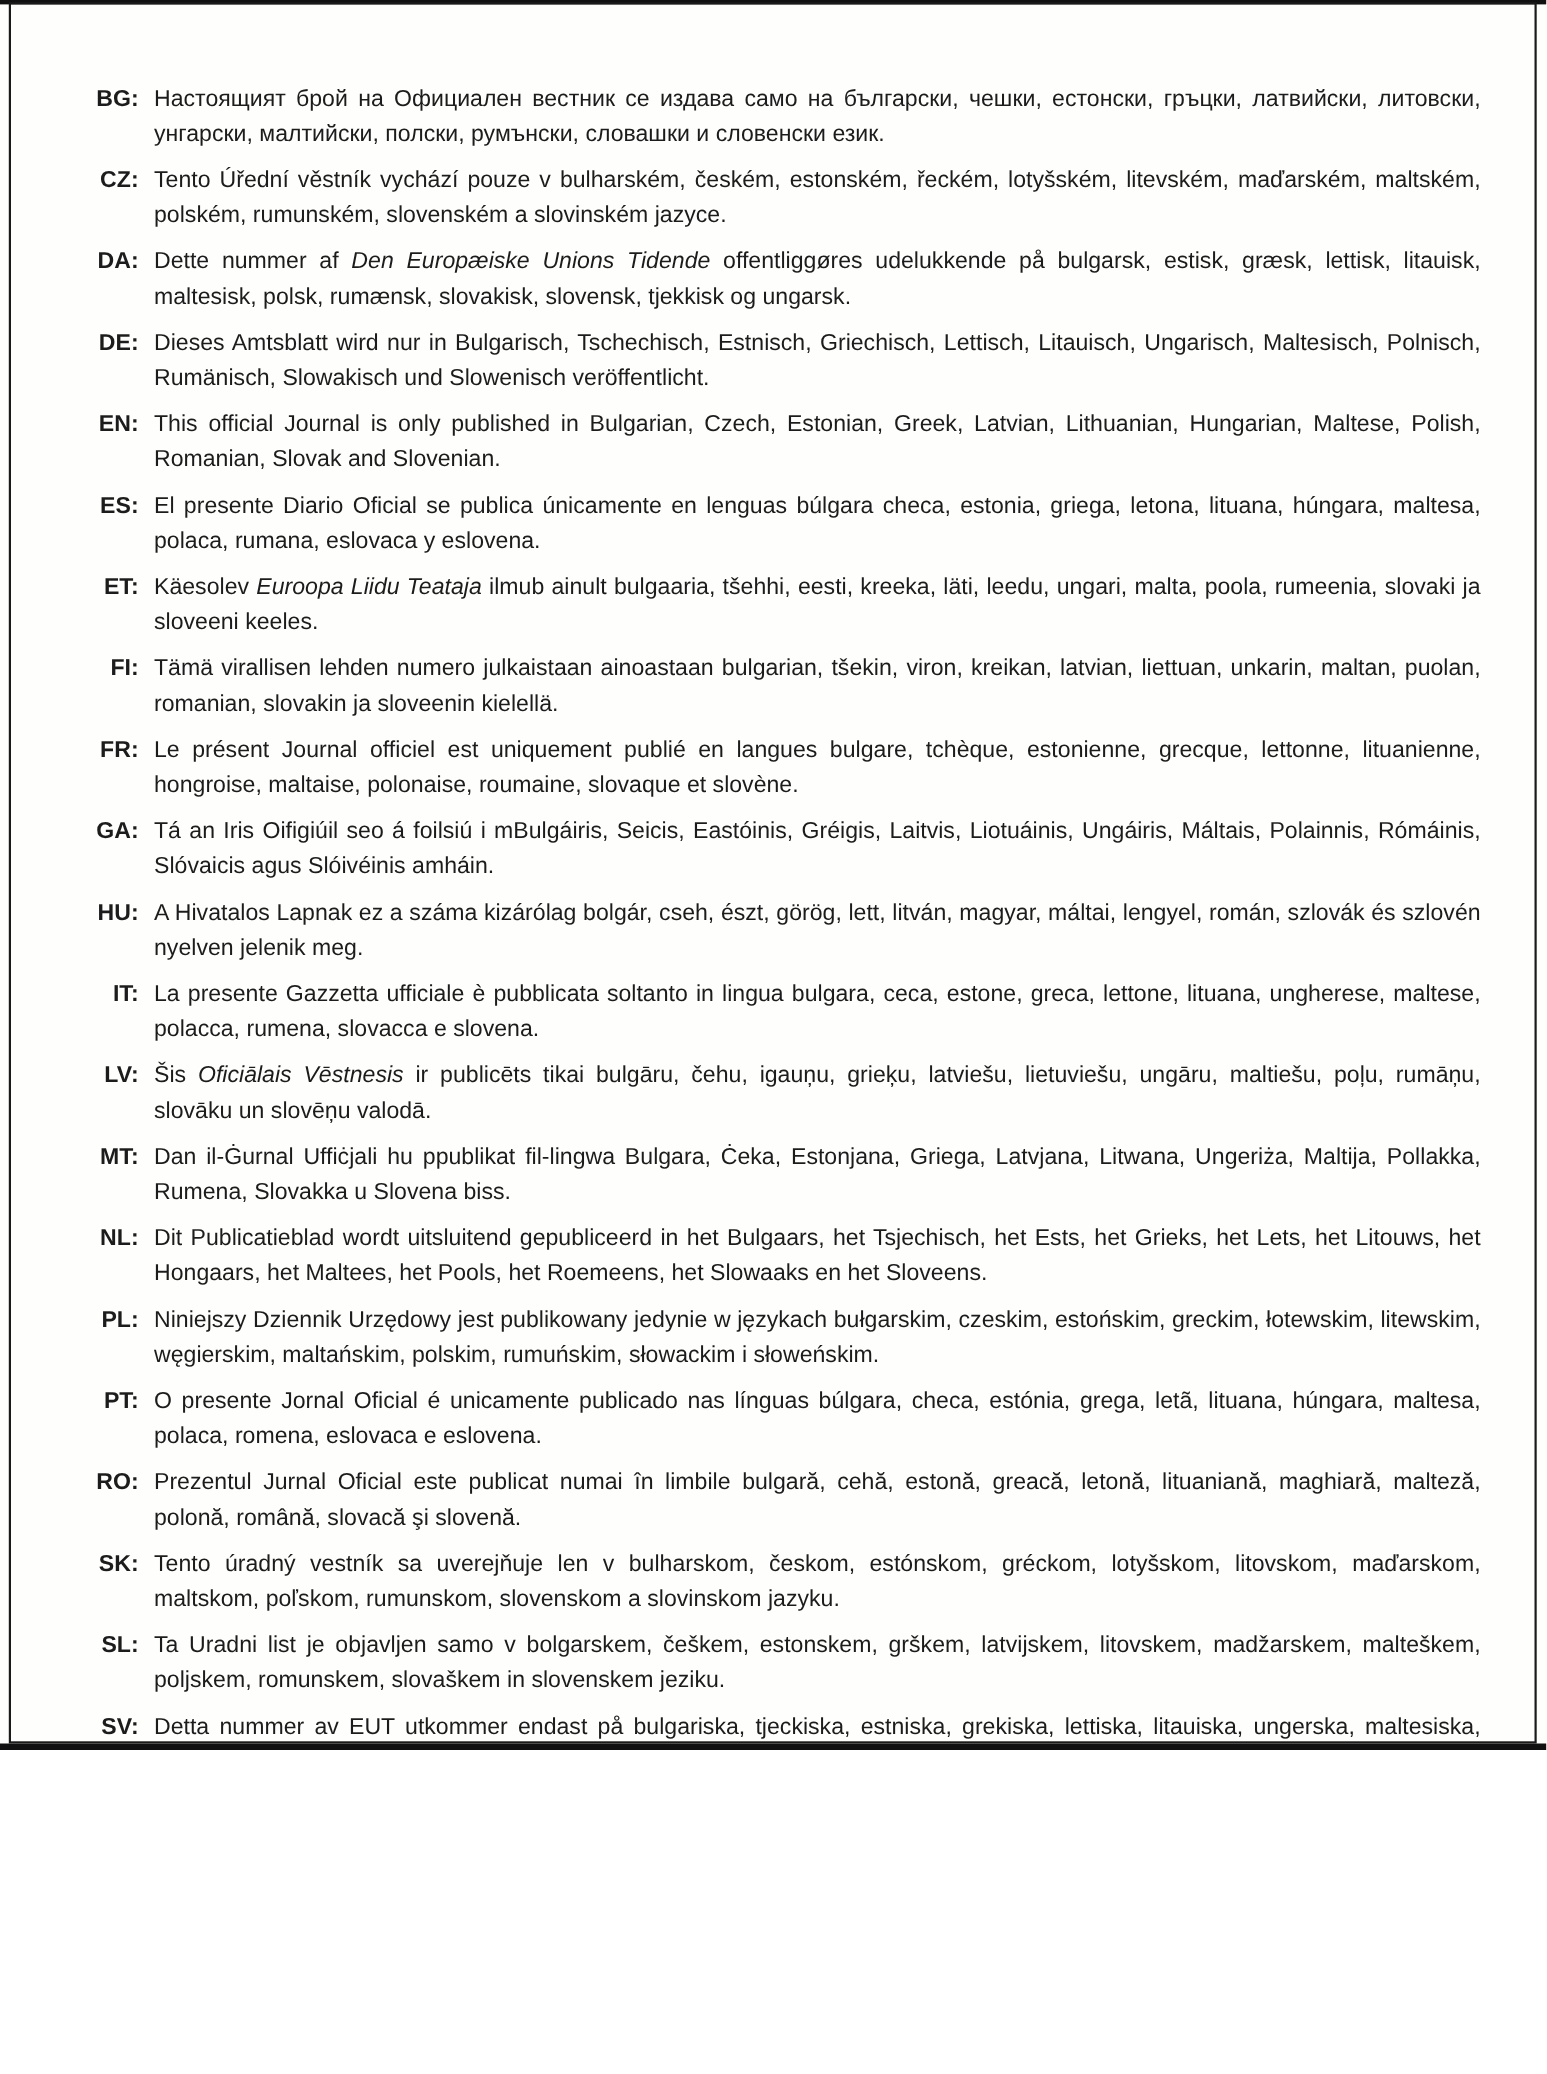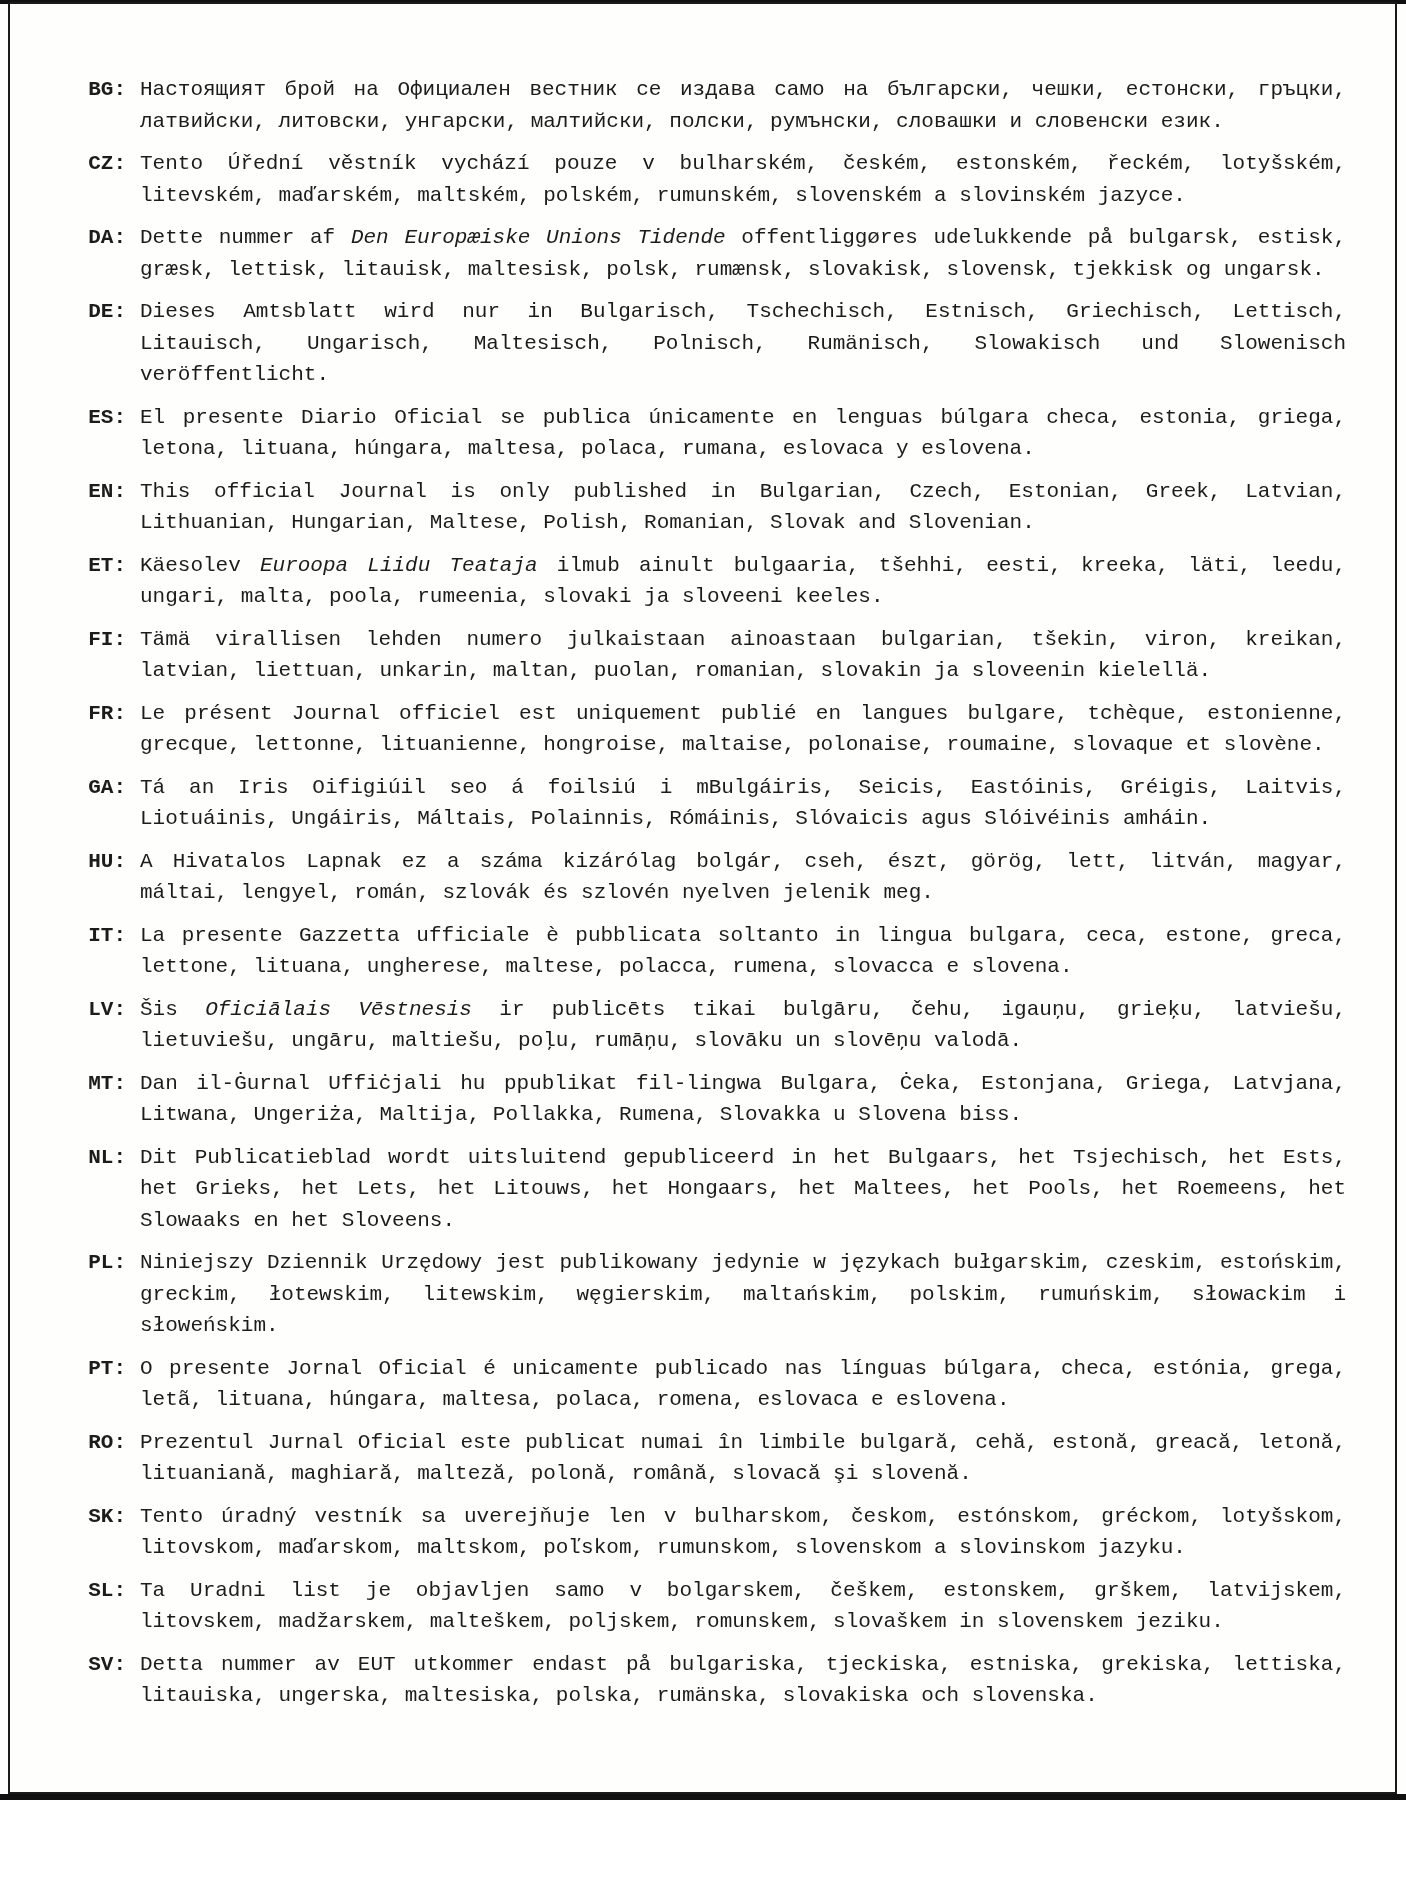--- a/index.html
+++ b/index.html
@@ -1,21 +1,21 @@
 <!DOCTYPE html>
 <html><head>
 <meta charset="utf-8">
 <style>
   html,body{margin:0;padding:0;background:#ffffff;}
   .page{
     position:relative;
-    width:1406px;height:1800px;
+    width:1406px;height:1591px;
     background:#fefefc;
     overflow:hidden;
-    font-family:Liberation Mono, monospace;
+    font-family:Liberation Sans, sans-serif;
     color:#1c1c1c;
   }
   .scan-edge-top{
     position:absolute;top:0;left:0;right:0;height:4px;background:#101010;
   }
   .scan-edge-bottom{
     position:absolute;bottom:0;left:0;right:0;height:6px;background:#101010;
   }
   .frame{
     position:absolute;top:2px;left:8px;right:9px;bottom:6px;
@@ -62,26 +62,26 @@
       </div>
       <div class="entry">
         <span class="code">DA:</span>
         <div class="text"><span>Dette nummer af </span><span class="it">Den Europæiske Unions Tidende</span><span> offentliggøres udelukkende på bulgarsk, estisk, græsk, lettisk, litauisk, maltesisk, polsk, rumænsk, slovakisk, slovensk, tjekkisk og ungarsk.</span></div>
       </div>
       <div class="entry">
         <span class="code">DE:</span>
         <div class="text"><span>Dieses Amtsblatt wird nur in Bulgarisch, Tschechisch, Estnisch, Griechisch, Lettisch, Litauisch, Ungarisch, Maltesisch, Polnisch, Rumänisch, Slowakisch und Slowenisch veröffentlicht.</span></div>
       </div>
       <div class="entry">
+        <span class="code">EN:</span>
+        <div class="text"><span>This official Journal is only published in Bulgarian, Czech, Estonian, Greek, Latvian, Lithuanian, Hungarian, Maltese, Polish, Romanian, Slovak and Slovenian.</span></div>
+      </div>
+      <div class="entry">
         <span class="code">ES:</span>
         <div class="text"><span>El presente Diario Oficial se publica únicamente en lenguas búlgara checa, estonia, griega, letona, lituana, húngara, maltesa, polaca, rumana, eslovaca y eslovena.</span></div>
-      </div>
-      <div class="entry">
-        <span class="code">EN:</span>
-        <div class="text"><span>This official Journal is only published in Bulgarian, Czech, Estonian, Greek, Latvian, Lithuanian, Hungarian, Maltese, Polish, Romanian, Slovak and Slovenian.</span></div>
       </div>
       <div class="entry">
         <span class="code">ET:</span>
         <div class="text"><span>Käesolev </span><span class="it">Euroopa Liidu Teataja</span><span> ilmub ainult bulgaaria, tšehhi, eesti, kreeka, läti, leedu, ungari, malta, poola, rumeenia, slovaki ja sloveeni keeles.</span></div>
       </div>
       <div class="entry">
         <span class="code">FI:</span>
         <div class="text"><span>Tämä virallisen lehden numero julkaistaan ainoastaan bulgarian, tšekin, viron, kreikan, latvian, liettuan, unkarin, maltan, puolan, romanian, slovakin ja sloveenin kielellä.</span></div>
       </div>
       <div class="entry">

